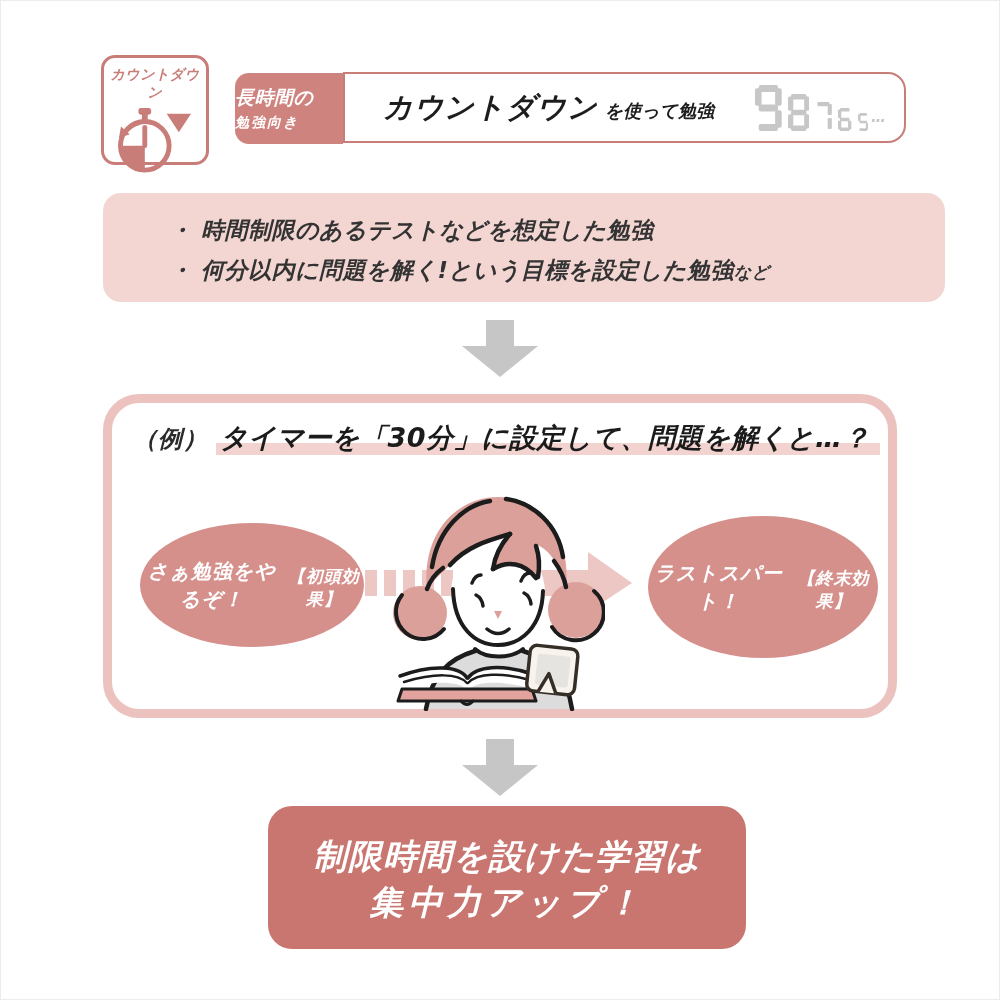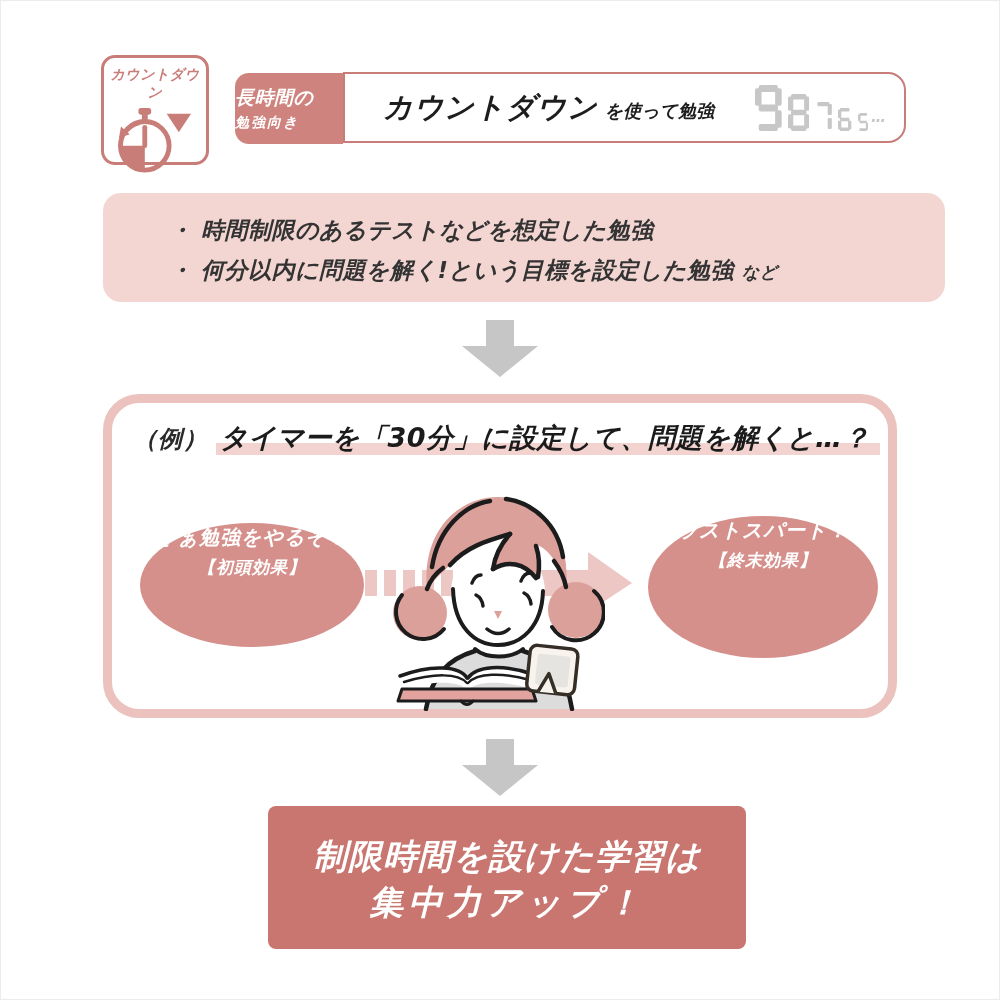--- a/index.html
+++ b/index.html
@@ -23,43 +23,43 @@
     border:2.5px solid #c87d78;border-radius:0 18px 18px 0;box-sizing:border-box;
     display:flex;align-items:center;padding:0 18px 0 38px;z-index:1;}
   .title-strong{font-size:29px;font-weight:800;color:#1d1d1d;letter-spacing:1px;}
   .title-rest{font-size:18px;font-weight:bold;color:#1d1d1d;margin-left:7px;position:relative;top:3px;}
   .timer{margin-left:auto;display:flex;align-items:flex-end;}
   .timer-ellipsis{color:#c7c7c7;font-size:15px;font-weight:bold;margin-left:3px;position:relative;top:9px;}
   
   .intro-box{position:absolute;left:103px;top:193px;width:842px;height:109px;background:#f3d6d2;
     border-radius:18px;box-sizing:border-box;padding:17px 0 0 66px;}
   .bullet-line{font-size:23px;font-weight:600;color:#333;line-height:40px;letter-spacing:0.5px;}
-  .bullet-suffix{font-size:17px;margin-left:8px;}
+  .bullet-suffix{font-size:17px;margin-left:0;}
   
   .down-arrow{position:absolute;left:455px;}
   .down-arrow.a1{top:320px;}
   .down-arrow.a2{top:739px;}
   
   .example-box{position:absolute;left:103px;top:394px;width:794px;height:324px;background:#fff;
     border:9px solid #ecc2be;border-radius:36px;box-sizing:border-box;}
   .example-title{position:absolute;left:133px;top:420px;width:750px;white-space:nowrap;z-index:3;}
   .ex-label{font-size:24px;font-weight:600;color:#2a2a2a;margin-right:8px;letter-spacing:1px;}
   .ex-title{font-size:27px;font-weight:800;color:#1b1b1b;letter-spacing:0.5px;
     background:linear-gradient(to top,#f3d3cf 12px,rgba(0,0,0,0) 12px);padding:0 10px 2px 4px;}
   .bubble{position:absolute;background:#d6908c;border-radius:50%;color:#fff;text-align:center;
-    display:flex;flex-direction:column;align-items:center;justify-content:flex-start;z-index:4;}
+    display:flex;flex-direction:row;align-items:center;justify-content:flex-start;z-index:4;}
   .bubble-start{left:140px;top:523px;width:224px;height:124px;}
   .bubble-end{left:648px;top:516px;width:230px;height:142px;}
   .bubble .b-line{font-size:20px;font-weight:bold;letter-spacing:1px;line-height:28px;}
   .bubble .b-note{font-size:17px;font-weight:bold;margin-top:5px;letter-spacing:1px;}
   .flow-arrow{position:absolute;left:362px;top:548px;z-index:2;}
   .girl{position:absolute;left:390px;top:483px;z-index:3;}
   
   .conclusion-box{position:absolute;left:268px;top:806px;width:478px;height:143px;background:#c97671;
-    border-radius:8px;color:#fff;text-align:center;box-sizing:border-box;padding-top:27px;}
+    border-radius:24px;color:#fff;text-align:center;box-sizing:border-box;padding-top:27px;}
   .conclusion-box .c-line1{font-size:34px;font-weight:bold;letter-spacing:1px;line-height:46px;}
   .conclusion-box .c-line2{font-size:34px;font-weight:bold;letter-spacing:5px;line-height:46px;}
 </style>
 </head>
 <body>
 
 <div class="canvas">
 
   <div class="icon-badge">
     <div class="badge-label">カウントダウン</div>

